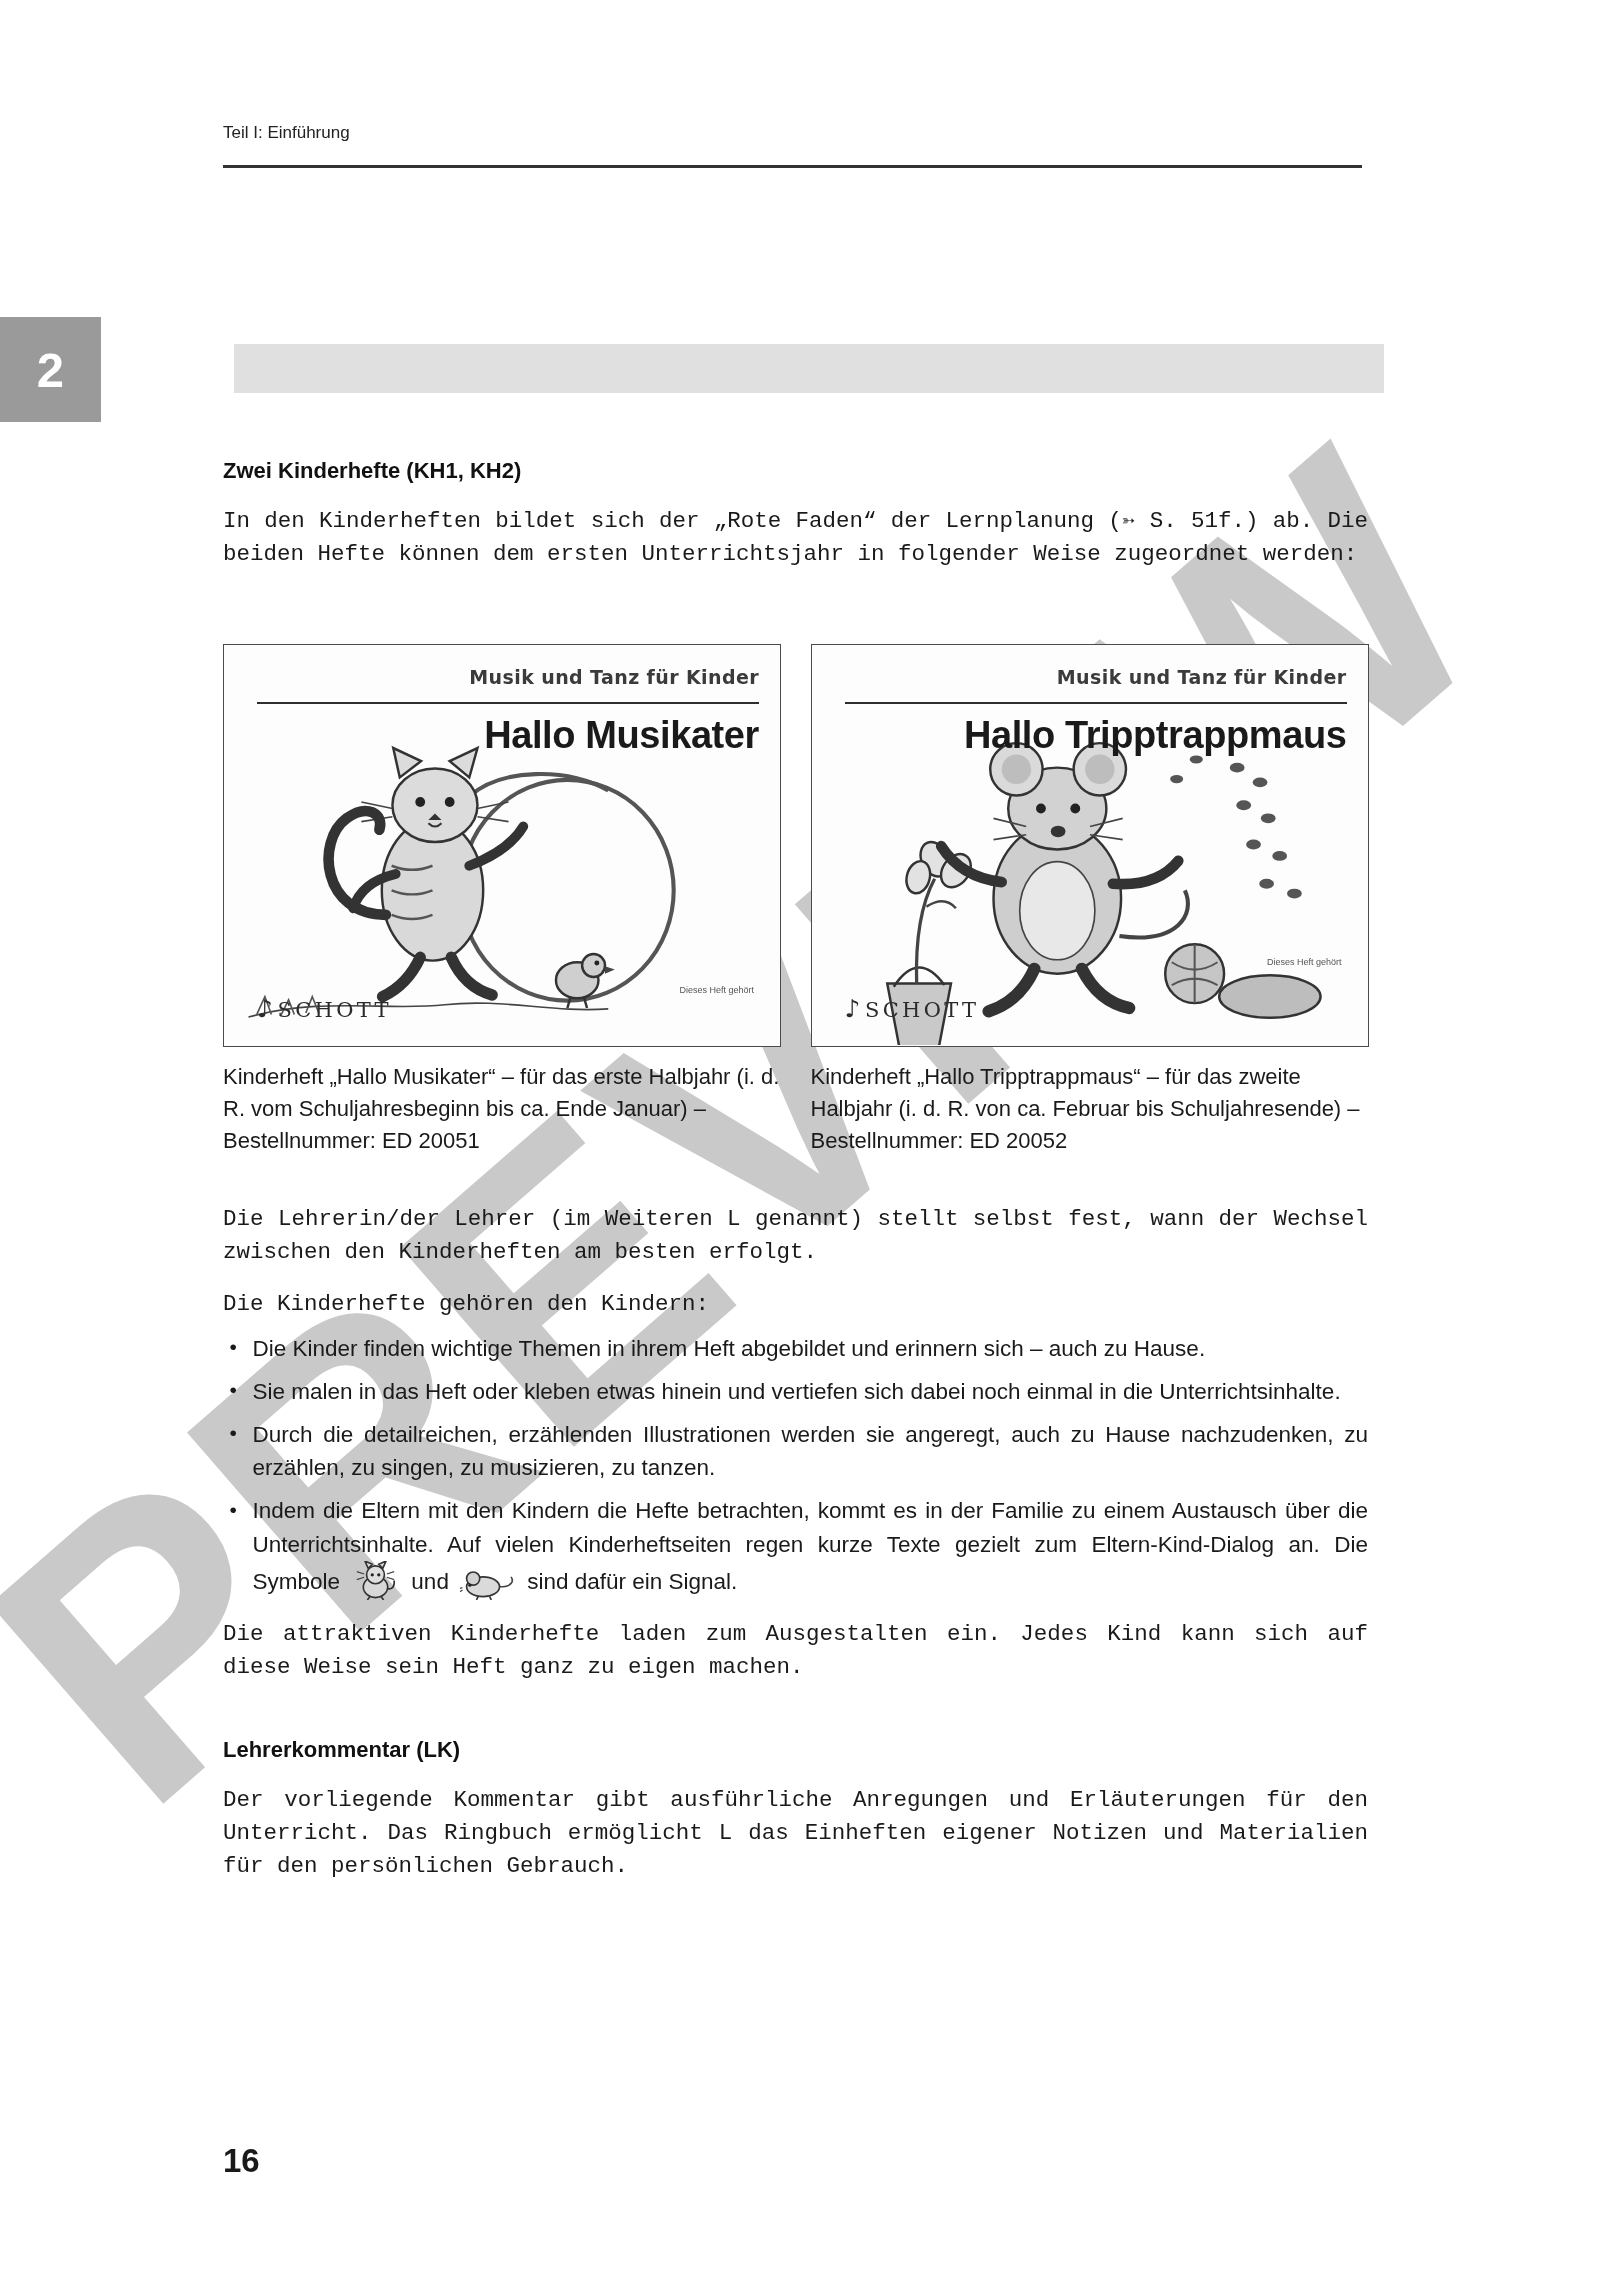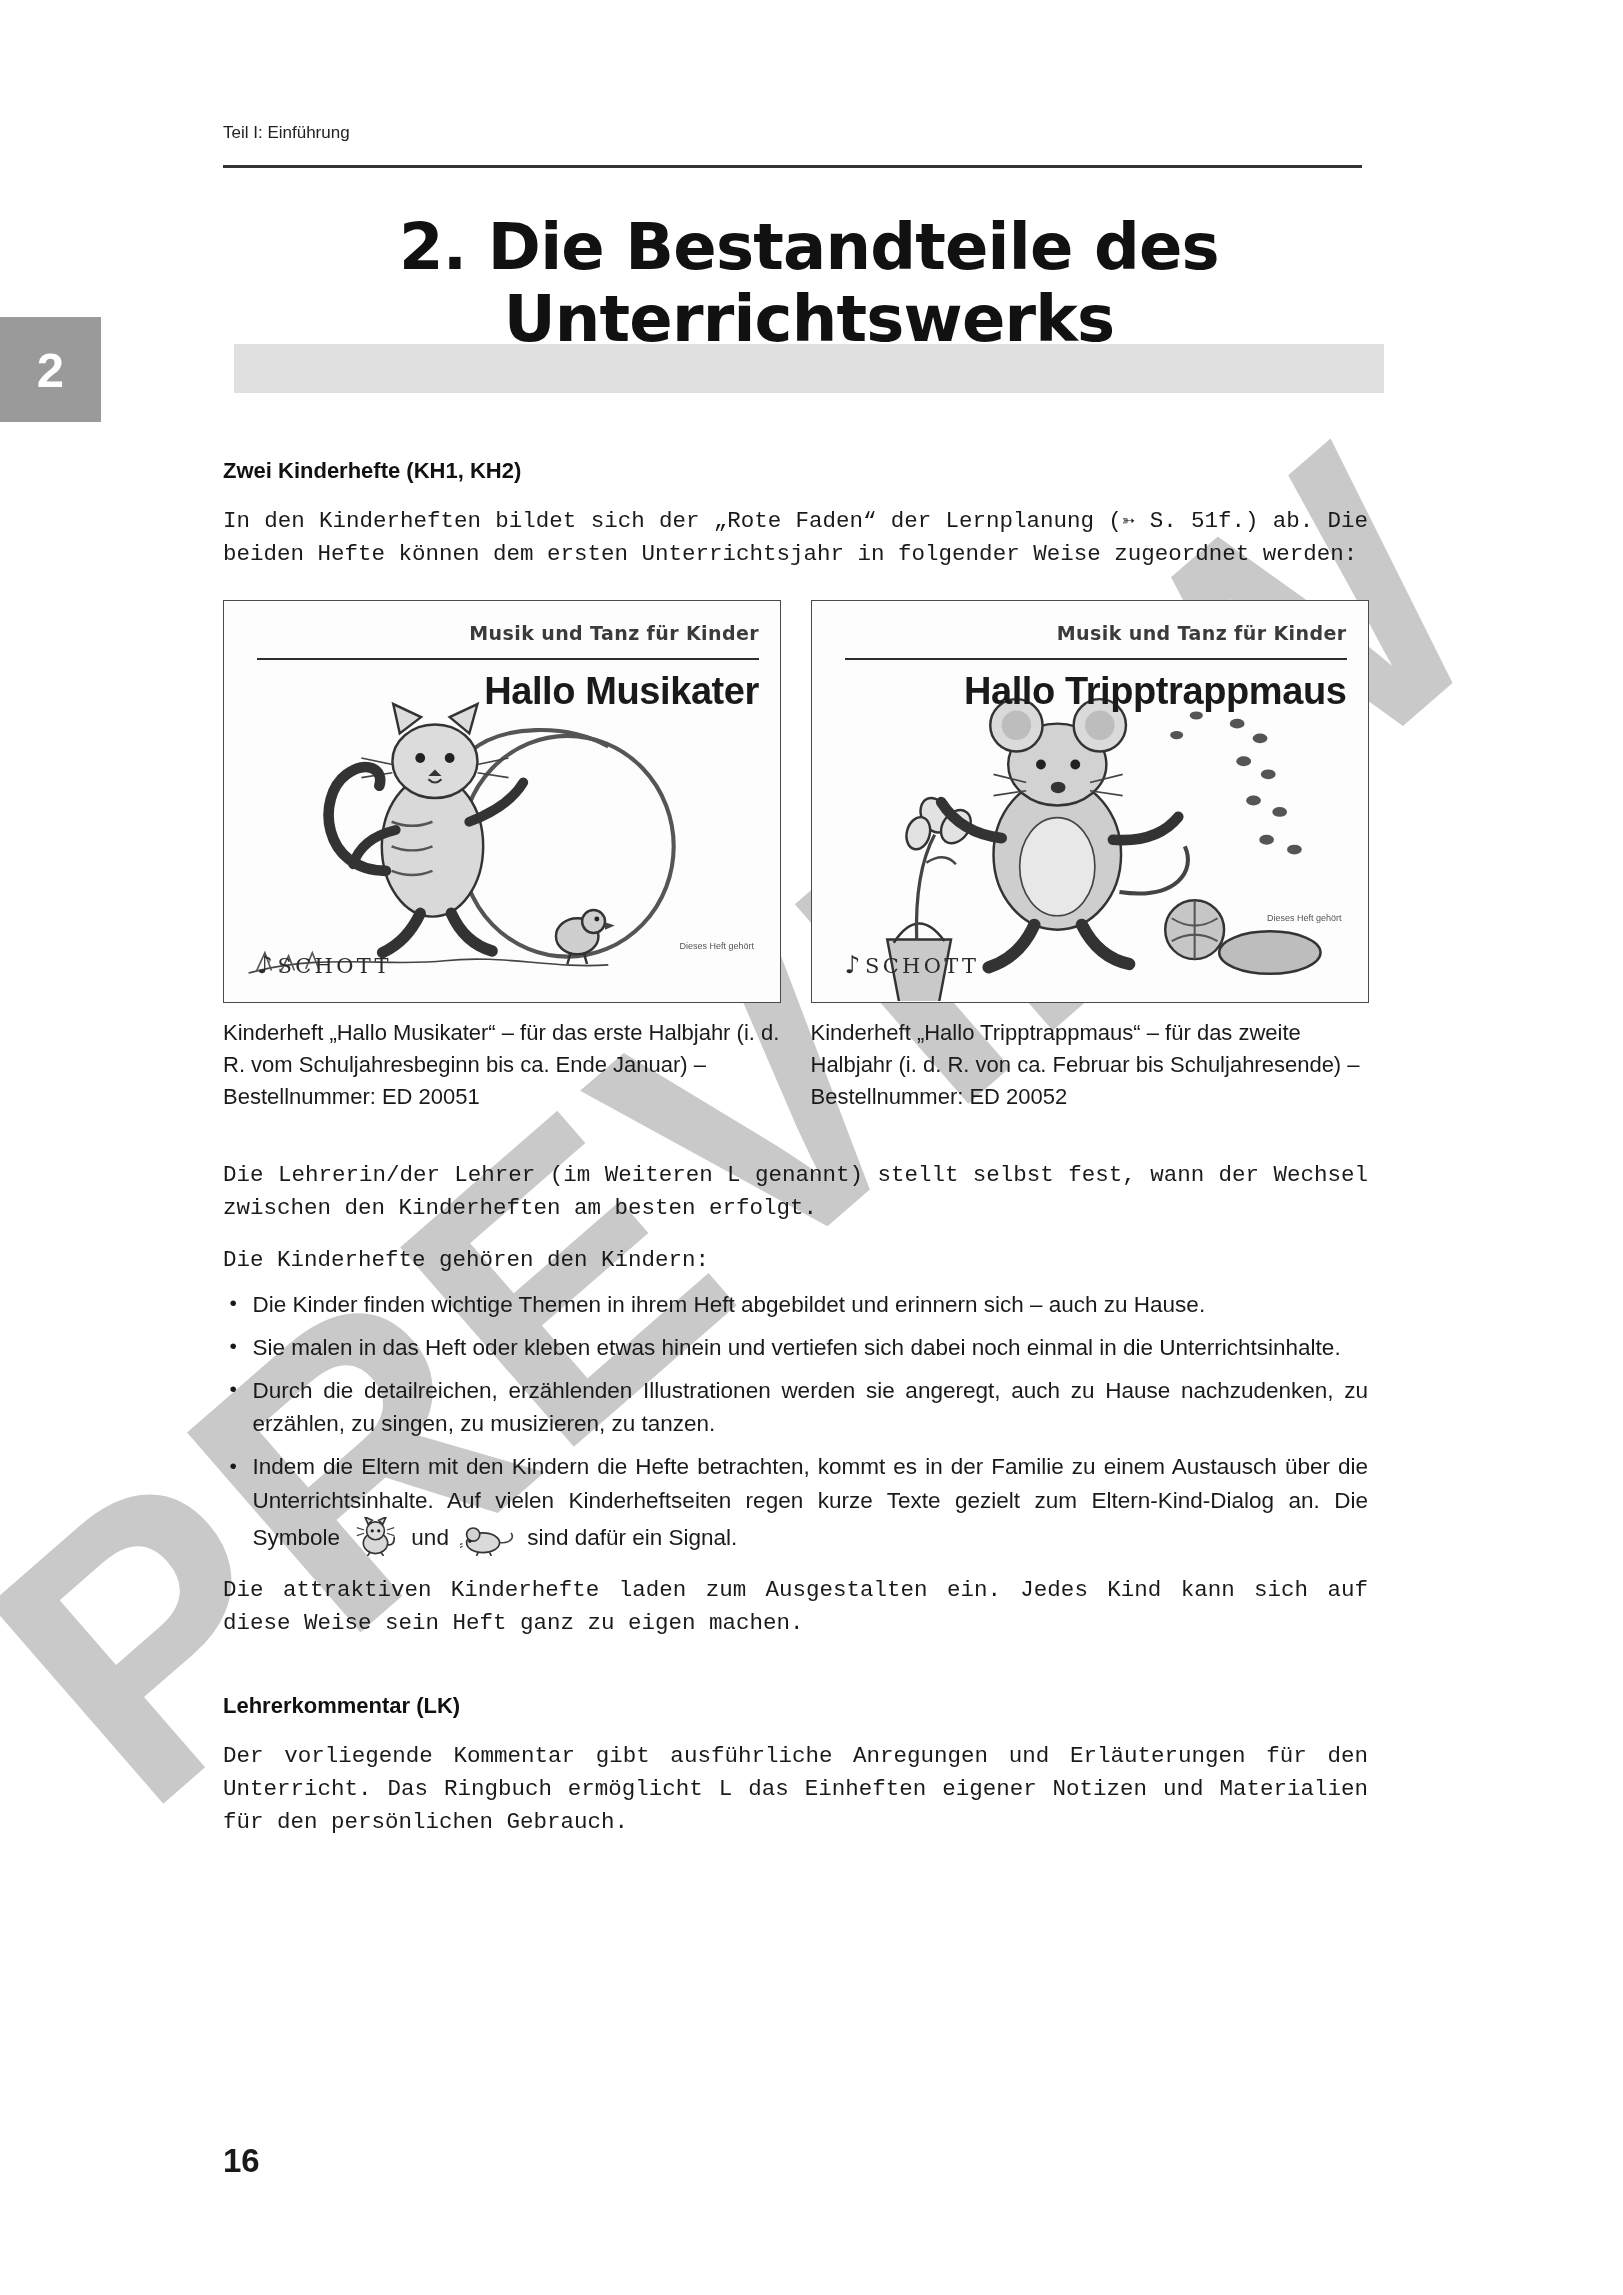--- a/index.html
+++ b/index.html
@@ -122,21 +122,21 @@
     font-family: Liberation Mono, monospace;
   }
   p.body.nogap { margin-bottom: 11px; }
 
   
   .covers {
     display: flex;
     gap: 29.5px;
     margin-top: 28px;
   }
-  .cover-wrap { width: 558px; }
+  .cover-wrap { width: 558px; margin-top: 44px; }
   .cover {
     position: relative;
     width: 556px;
     height: 401px;
     border: 1.6px solid #4a4a4a;
     background: #fdfdfd;
     overflow: hidden;
   }
   .cover-series {
     position: absolute;
@@ -241,21 +241,20 @@
   <svg class="watermark" viewBox="0 0 2100 2100">
     <text class="watermark-text" x="1050" y="1250" text-anchor="middle" transform="rotate(-41 1050 1250)">PREVIEW</text>
   </svg>
 
   <div class="running-head">Teil I: Einführung</div>
   <div class="head-rule"></div>
 
   <div class="chapter-tab">2</div>
 
   <div class="title-band"></div>
-  <div class="doc-title">2. Die Bestandteile des Unterrichtswerks</div>
 
   <div class="content">
 
     <div class="sec-heading">Zwei Kinderhefte (KH1, KH2)</div>
     <p class="body">In den Kinderheften bildet sich der „Rote Faden“ der Lernplanung (➳ S. 51f.) ab. Die beiden Hefte können dem ersten Unterrichtsjahr in folgender Weise zugeordnet werden:</p>
 
     <div class="covers">
 
       <div class="cover-wrap">
         <div class="cover">

